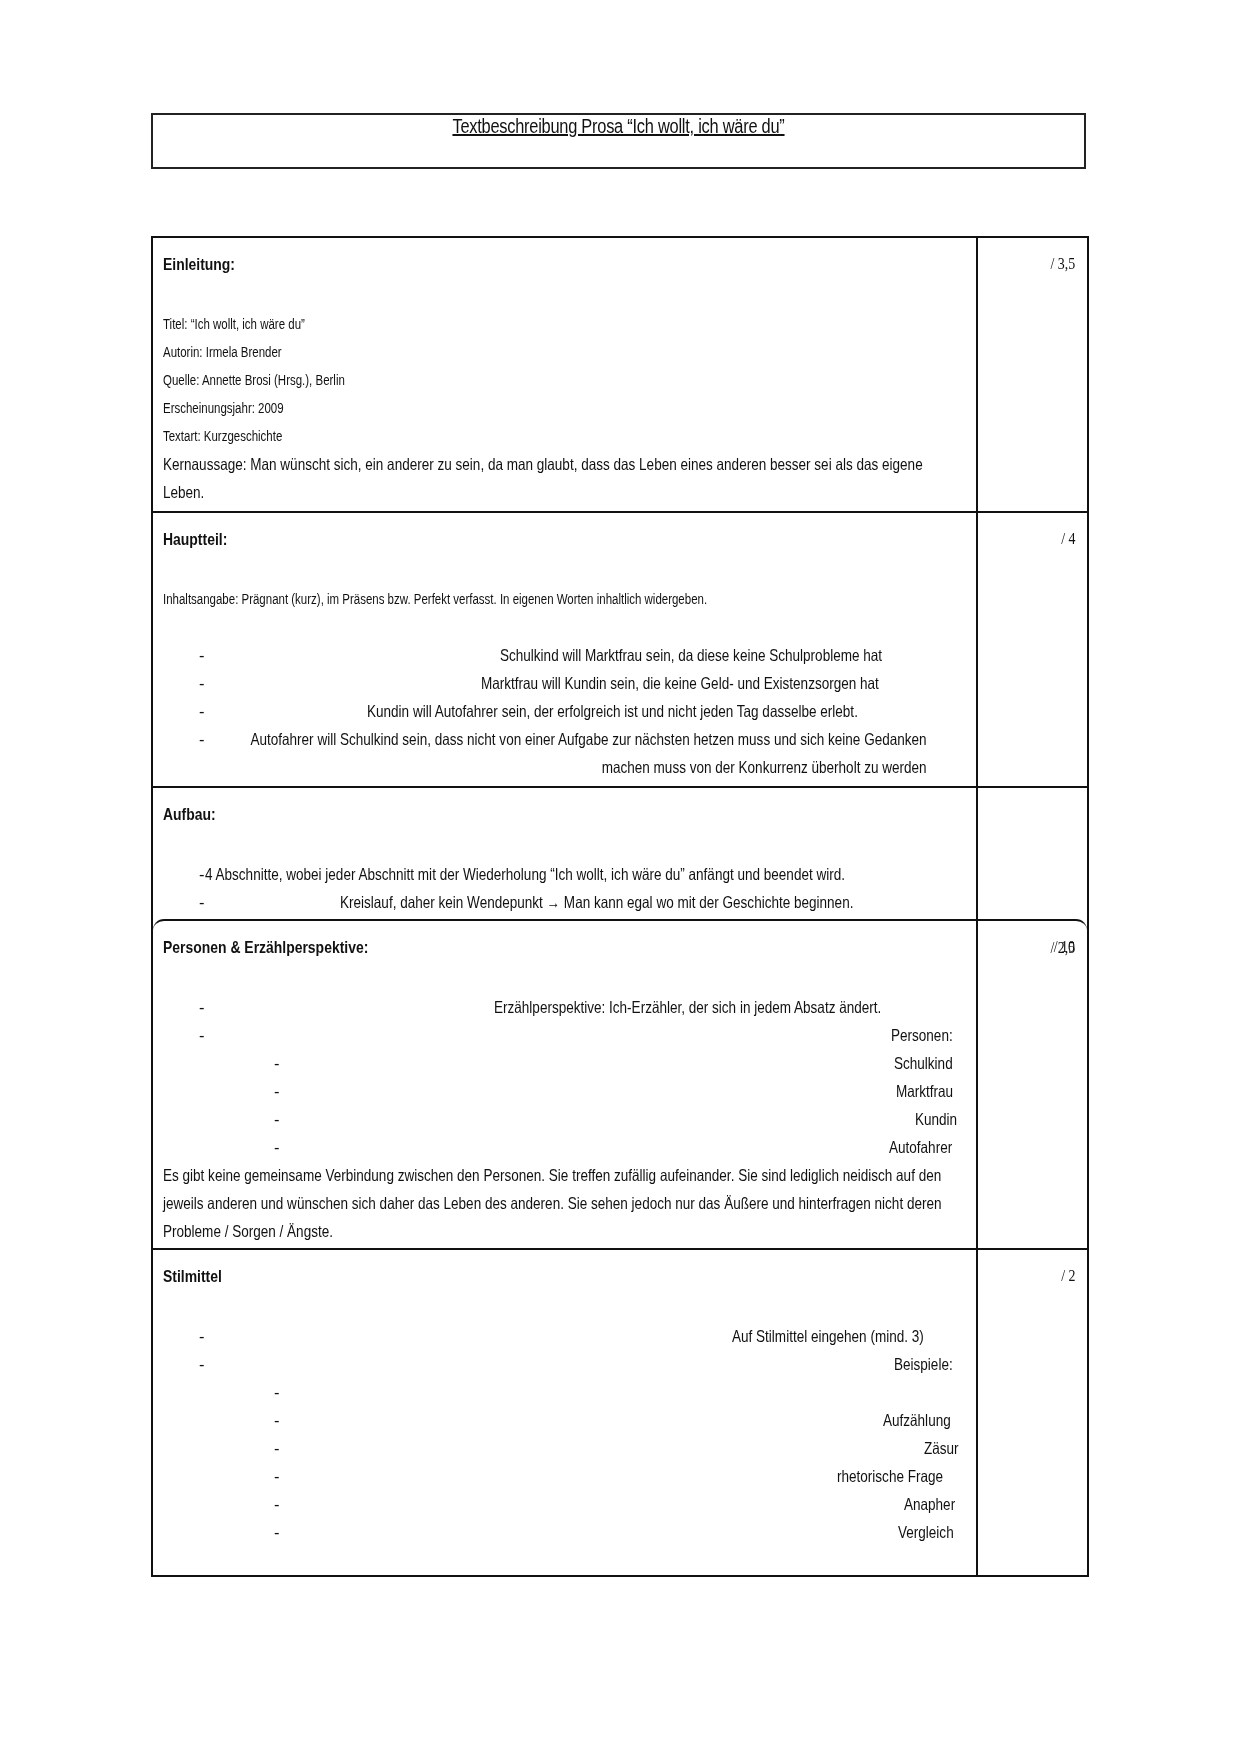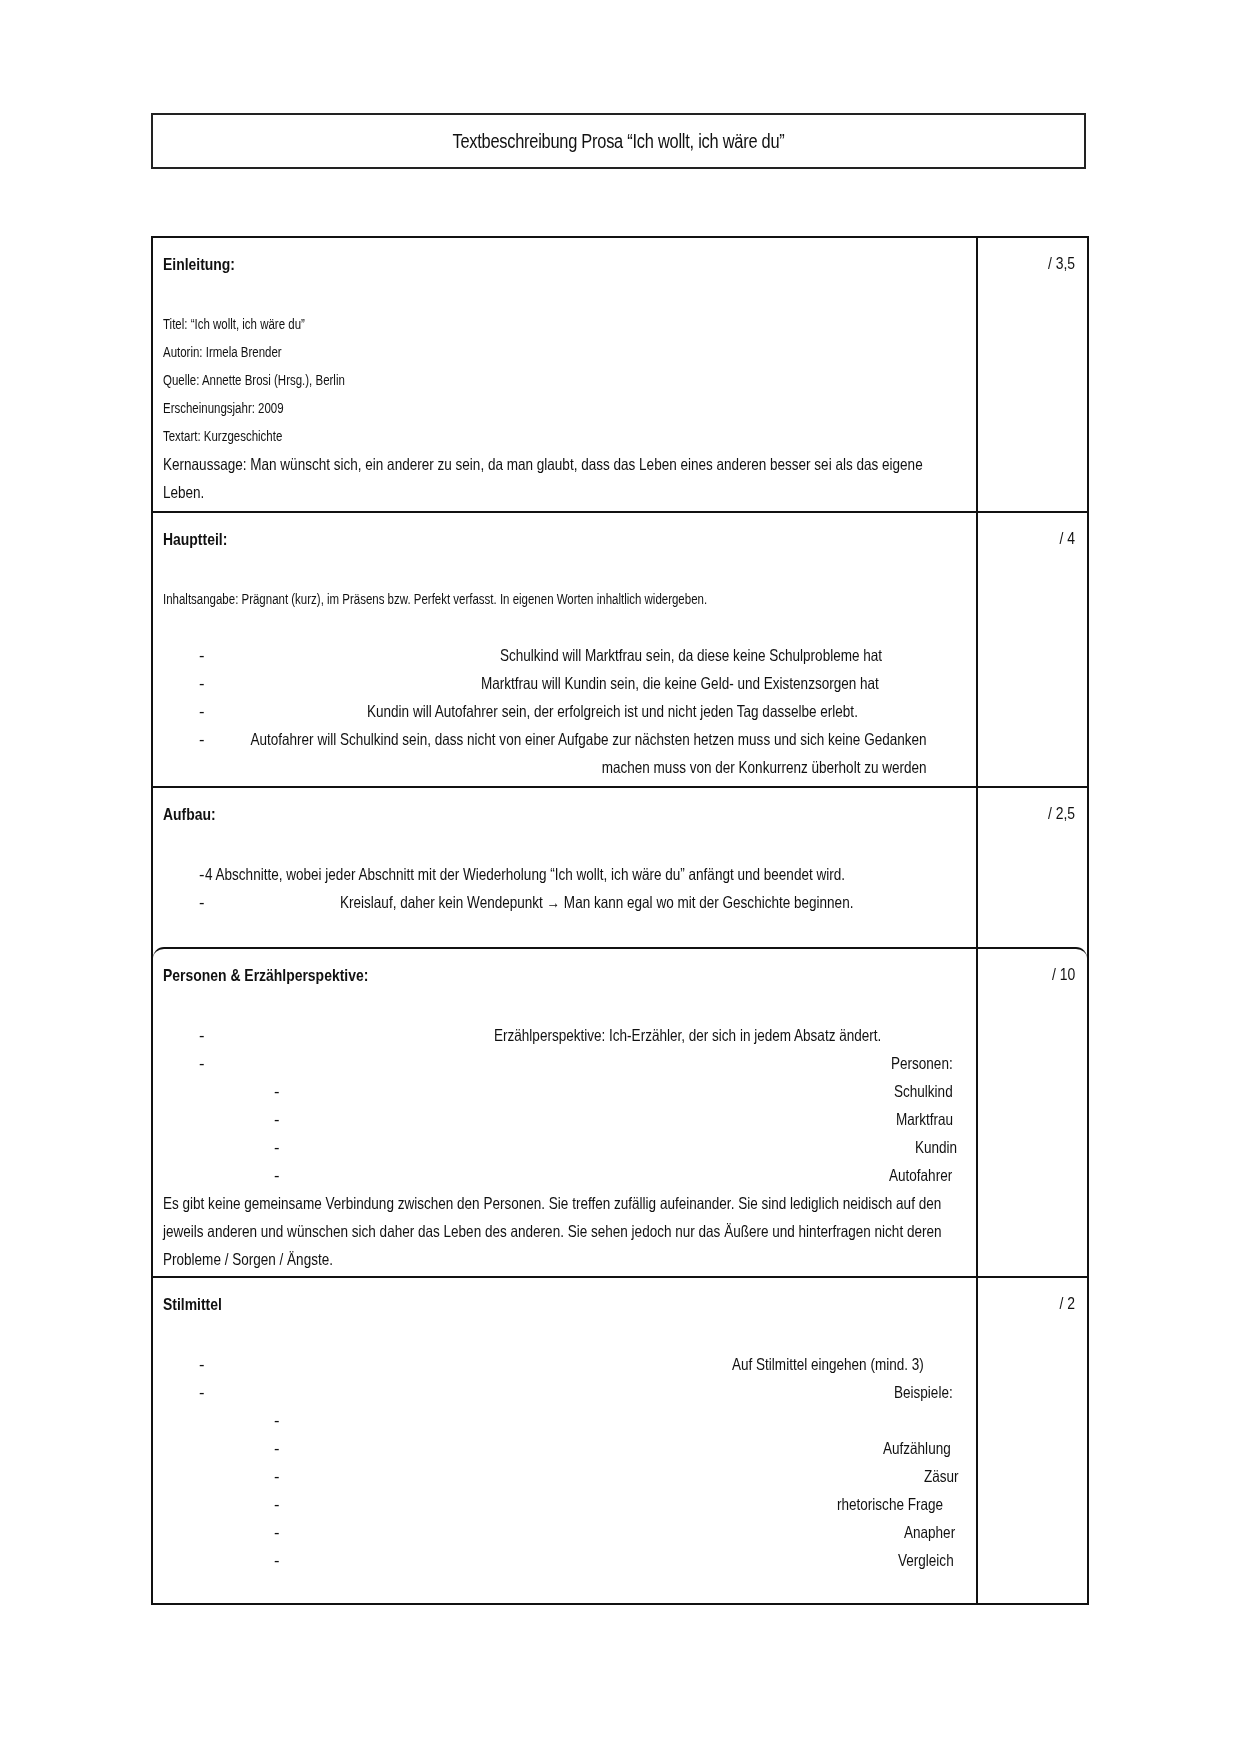--- a/index.html
+++ b/index.html
@@ -1,23 +1,23 @@
 <!DOCTYPE html>
 <html><head>
 <meta charset="utf-8">
 <style>
   html, body { margin:0; padding:0; background:#ffffff; }
   body { width:1242px; height:1754px; position:relative; font-family:"Liberation Sans", sans-serif; color:#111; overflow:hidden; }
-  .title-box { position:absolute; left:151px; top:113px; width:935px; height:56px; border:2px solid #222; box-sizing:border-box; display:flex; align-items:center; justify-content:center; }
+  .title-box { position:absolute; left:151px; top:113px; width:935px; height:56px; border:2px solid #222; box-sizing:border-box; display:flex; justify-content:center;text-decoration:underline; }
   .title-box span { font-size:20px; letter-spacing:-0.3px; transform:scaleX(0.82); display:inline-block; }
   .table { position:absolute; left:151px; top:236px; width:938px; border:2px solid #111; box-sizing:border-box; }
   .row { display:flex; border-top:2px solid #111; box-sizing:border-box; }
   .row:first-child { border-top:none;justify-content:flex-end; }
   .cell-main { width:825px; border-right:2px solid #111; padding:16px 10px 6px 10px; box-sizing:border-box; }
-  .cell-score { flex:1; text-align:right; padding:16px 12px 0 13px; box-sizing:border-box; font-size:17px; }
+  .cell-score { flex:1; text-align:right; padding:16px 12px 0 13px; box-sizing:border-box; font-size:17px;font-family:Liberation Serif, serif; }
   .narrow { display:inline-block; transform:scaleX(0.82); transform-origin:left center; white-space:nowrap; }
   .cell-score .narrow { transform-origin:right center; }
   .heading { font-size:17px; font-weight:bold; height:28px; line-height:22px; }
   .line { font-size:14px; line-height:28px; min-height:28px; }
   .wrap { font-size:16.5px; line-height:28px; transform:scaleX(0.82); transform-origin:left top; width:970px; }
   .gap { height:28px; }
   .bullet { display:flex; font-size:16.5px; line-height:28px; }
   .bullet .dash { width:75px; padding-left:36px; box-sizing:border-box; }
   .bullet.l2 .dash { width:150px; padding-left:111px; }
   .bullet .txt { flex:1;text-align:right; }
@@ -67,21 +67,21 @@
       <div class="bullet">
           <span class="dash">-</span>
           <span class="txt">
             <div class="wraptxt">Autofahrer will Schulkind sein, dass nicht von einer Aufgabe zur nächsten hetzen muss und sich keine Gedanken machen muss von der Konkurrenz überholt zu werden</div>
           </span>
         </div>
     </div>
     <div class="cell-score"><span class="narrow">/ 4</span></div>
   </div>
 
-  <div class="row" style="height:161px;">
+  <div class="row" style="height:133px;flex-direction:column;">
     <div class="cell-main">
       <div class="heading"><span class="narrow">Aufbau:</span></div>
       <div class="gap"></div>
       <div class="bullet">
           <span class="dash">-</span>
           <span class="txt"><span class="narrow">4 Abschnitte, wobei jeder Abschnitt mit der Wiederholung “Ich wollt, ich wäre du” anfängt und beendet wird.</span></span>
         </div>
       <div class="bullet">
           <span class="dash">-</span>
           <span class="txt"><span class="narrow">Kreislauf, daher kein Wendepunkt → Man kann egal wo mit der Geschichte beginnen.</span></span>

